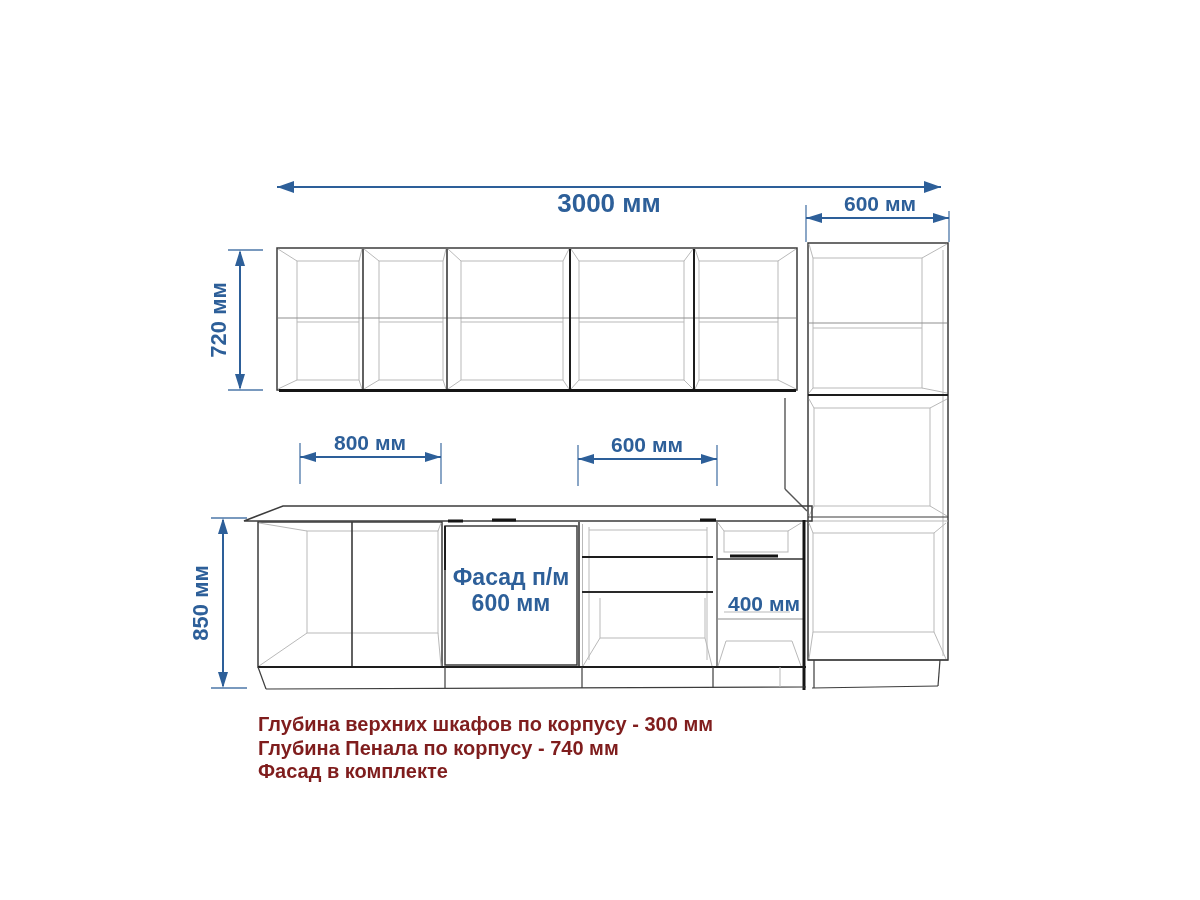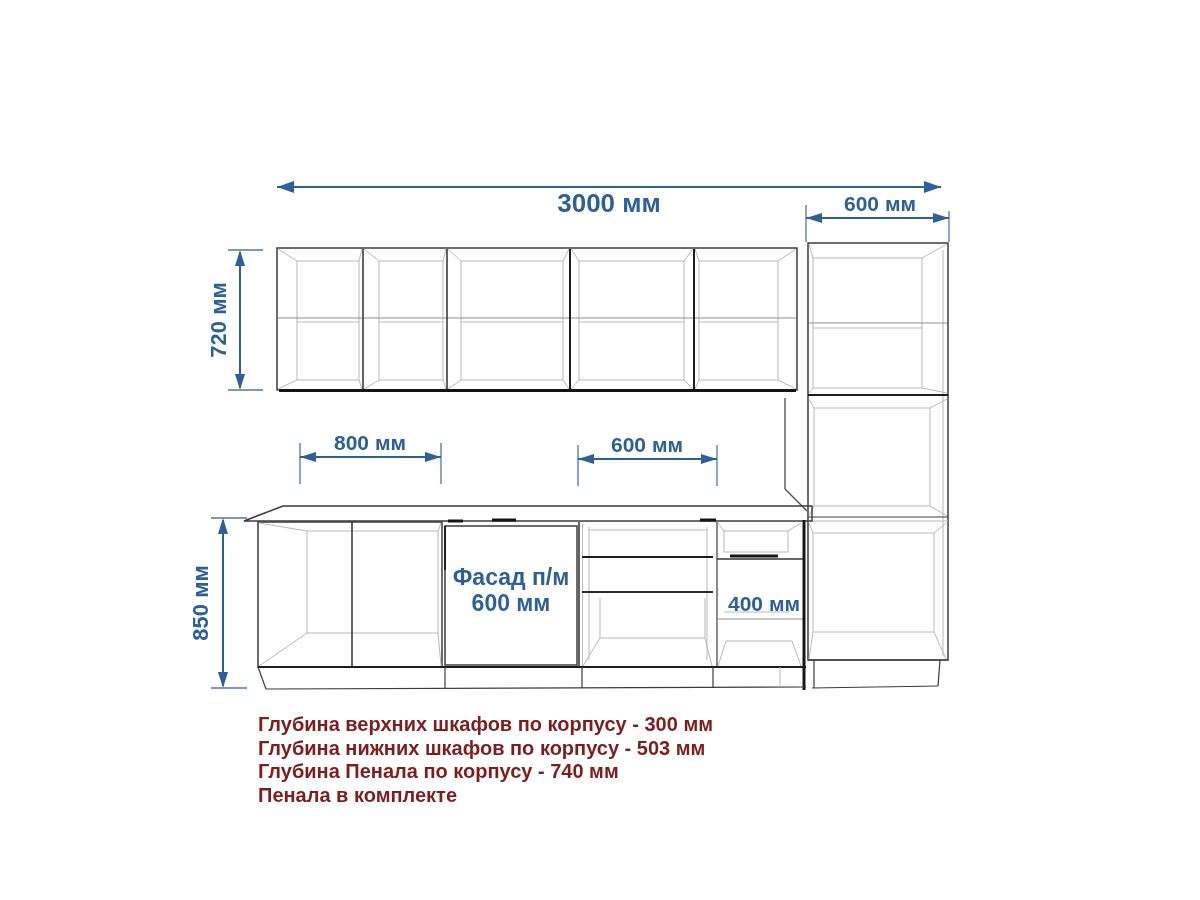--- a/index.html
+++ b/index.html
@@ -260,17 +260,16 @@
   <g>
     <text x="511" y="585" text-anchor="middle" font-size="23" class="facetxt">Фасад п/м</text>
     <text x="511" y="611" text-anchor="middle" font-size="23" class="facetxt">600 мм</text>
   </g>
 
   <text x="764" y="611" text-anchor="middle" font-size="21" class="dimtxt">400 мм</text>
 </svg>
 
   <div class="notes">
     <div>Глубина верхних шкафов по корпусу - 300 мм</div>
-    <div>Глубина нижних шкафов по корпусу - 503 мм</div>
     <div>Глубина Пенала по корпусу - 740 мм</div>
-    <div>Пенала в комплекте</div>
+    <div>Фасад в комплекте</div>
   </div>
 </div>
 
 </body></html>

